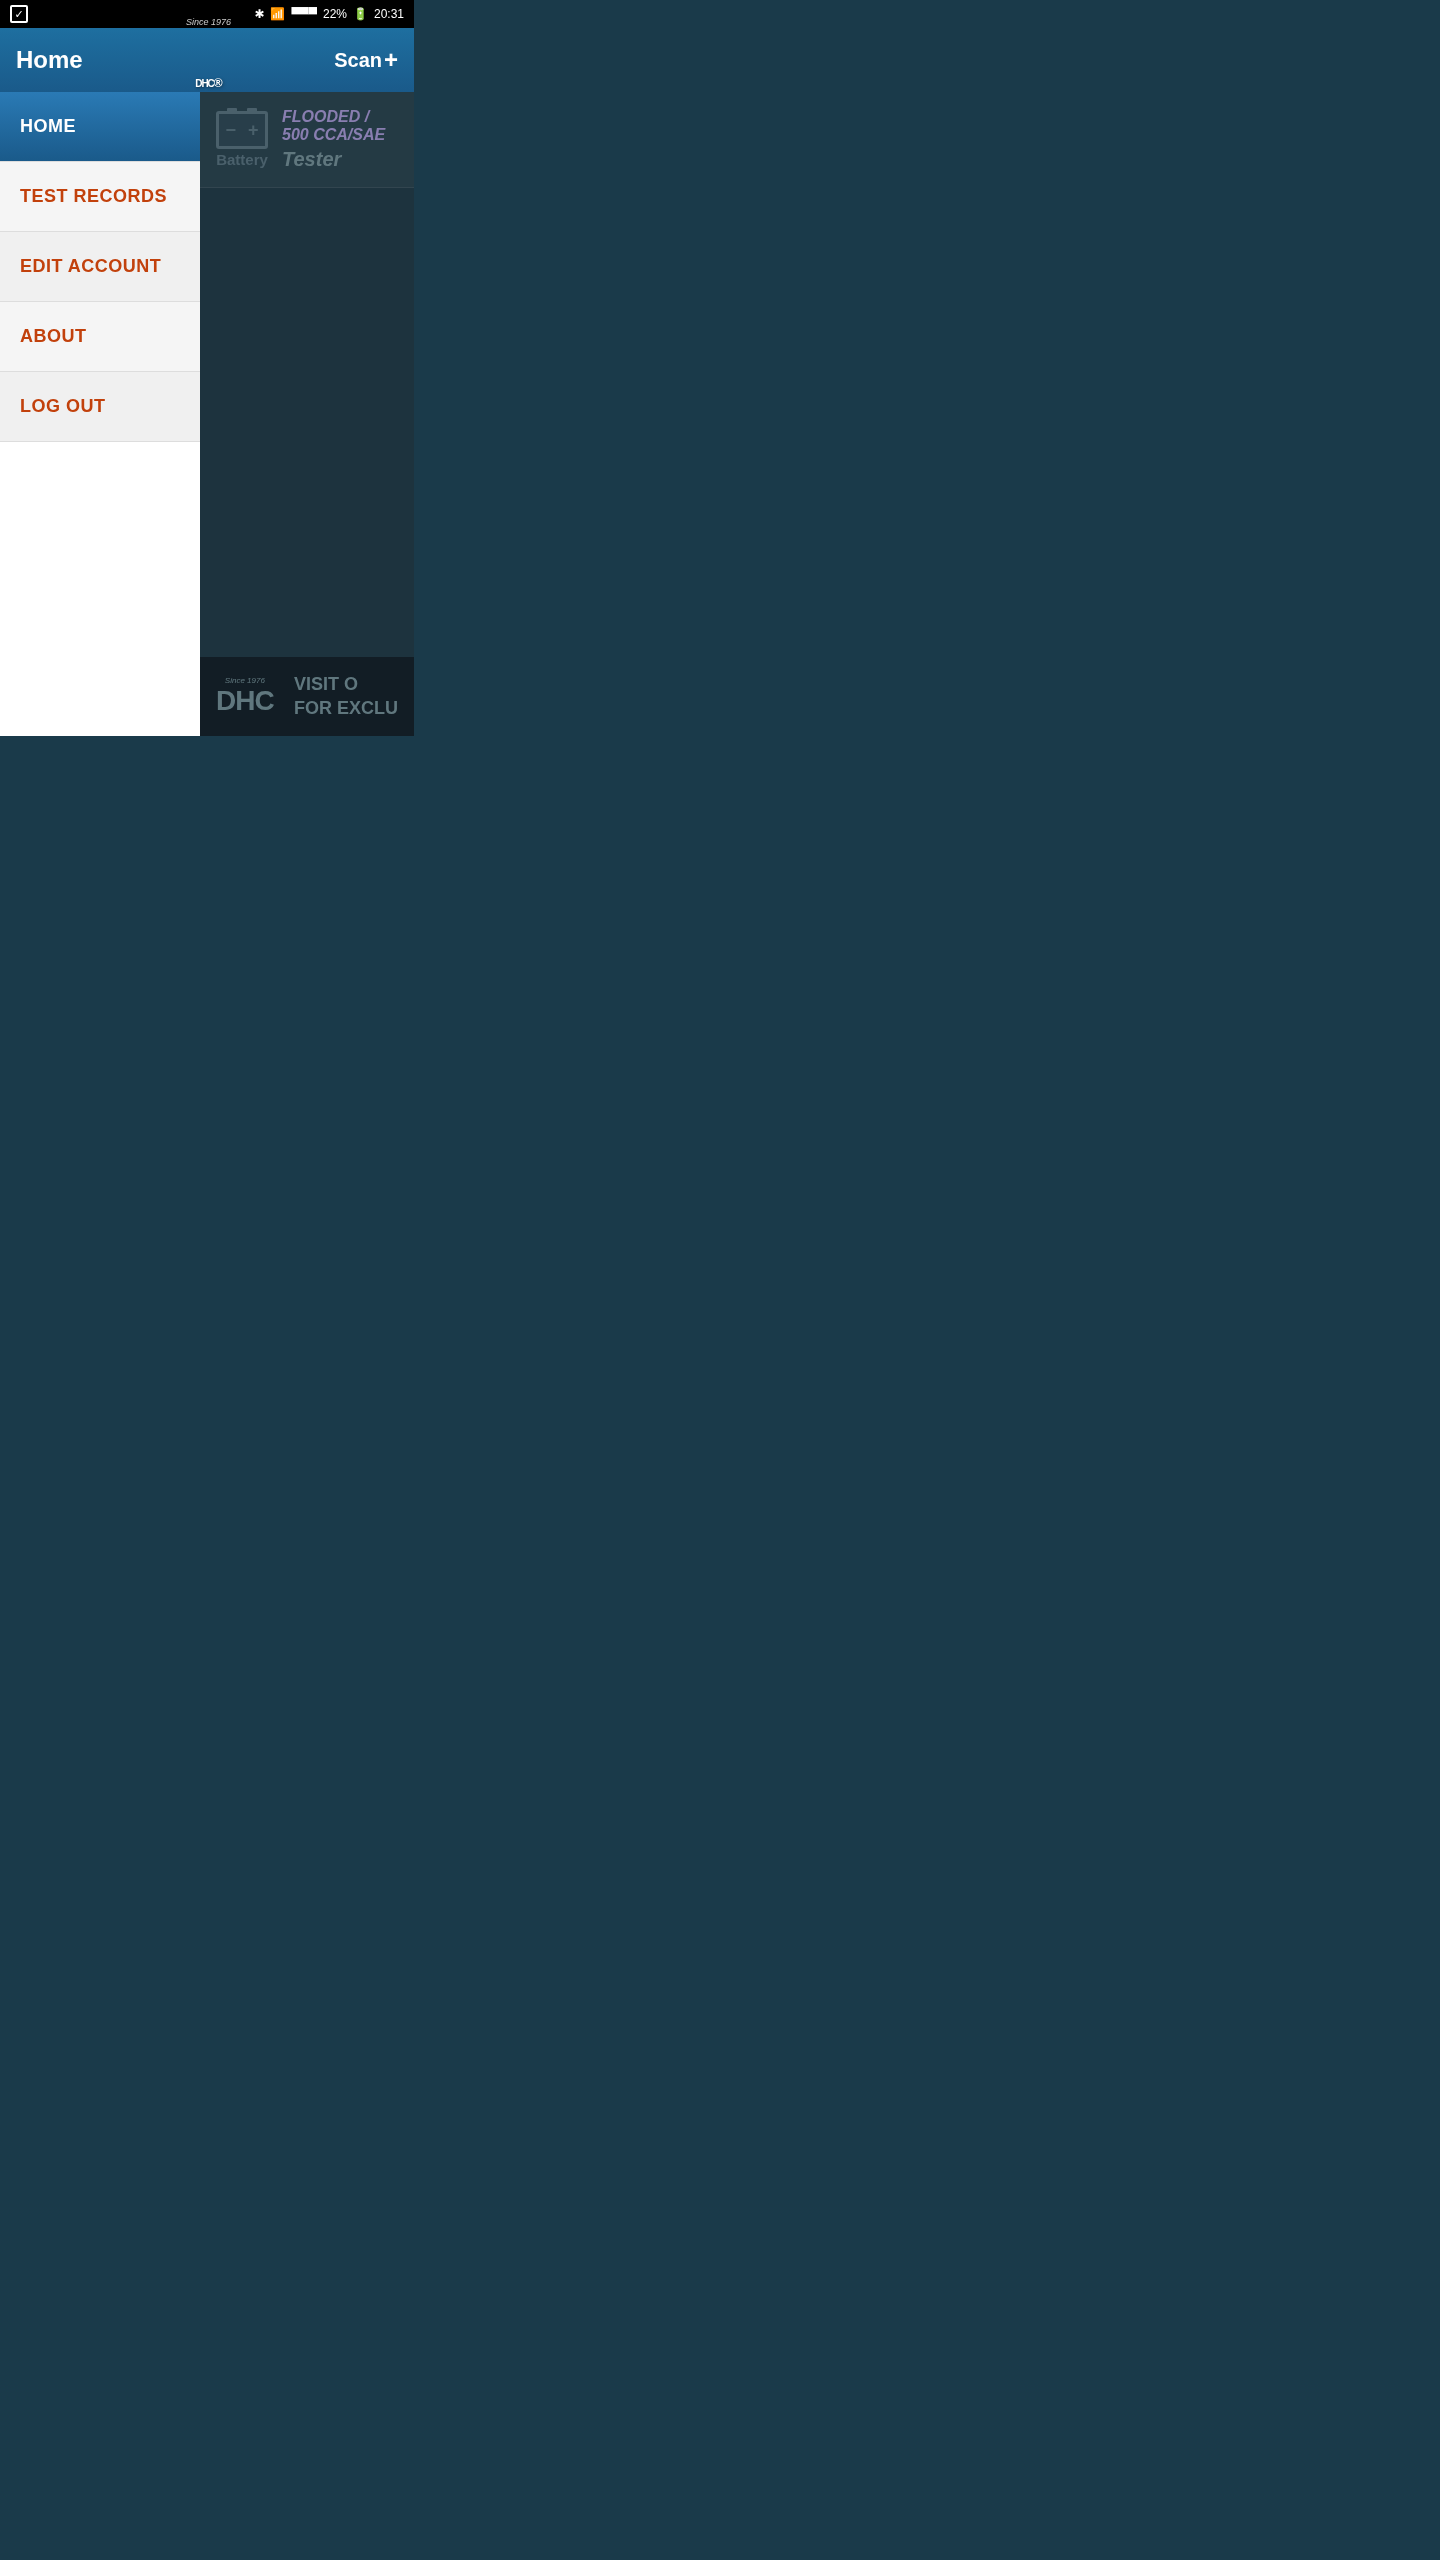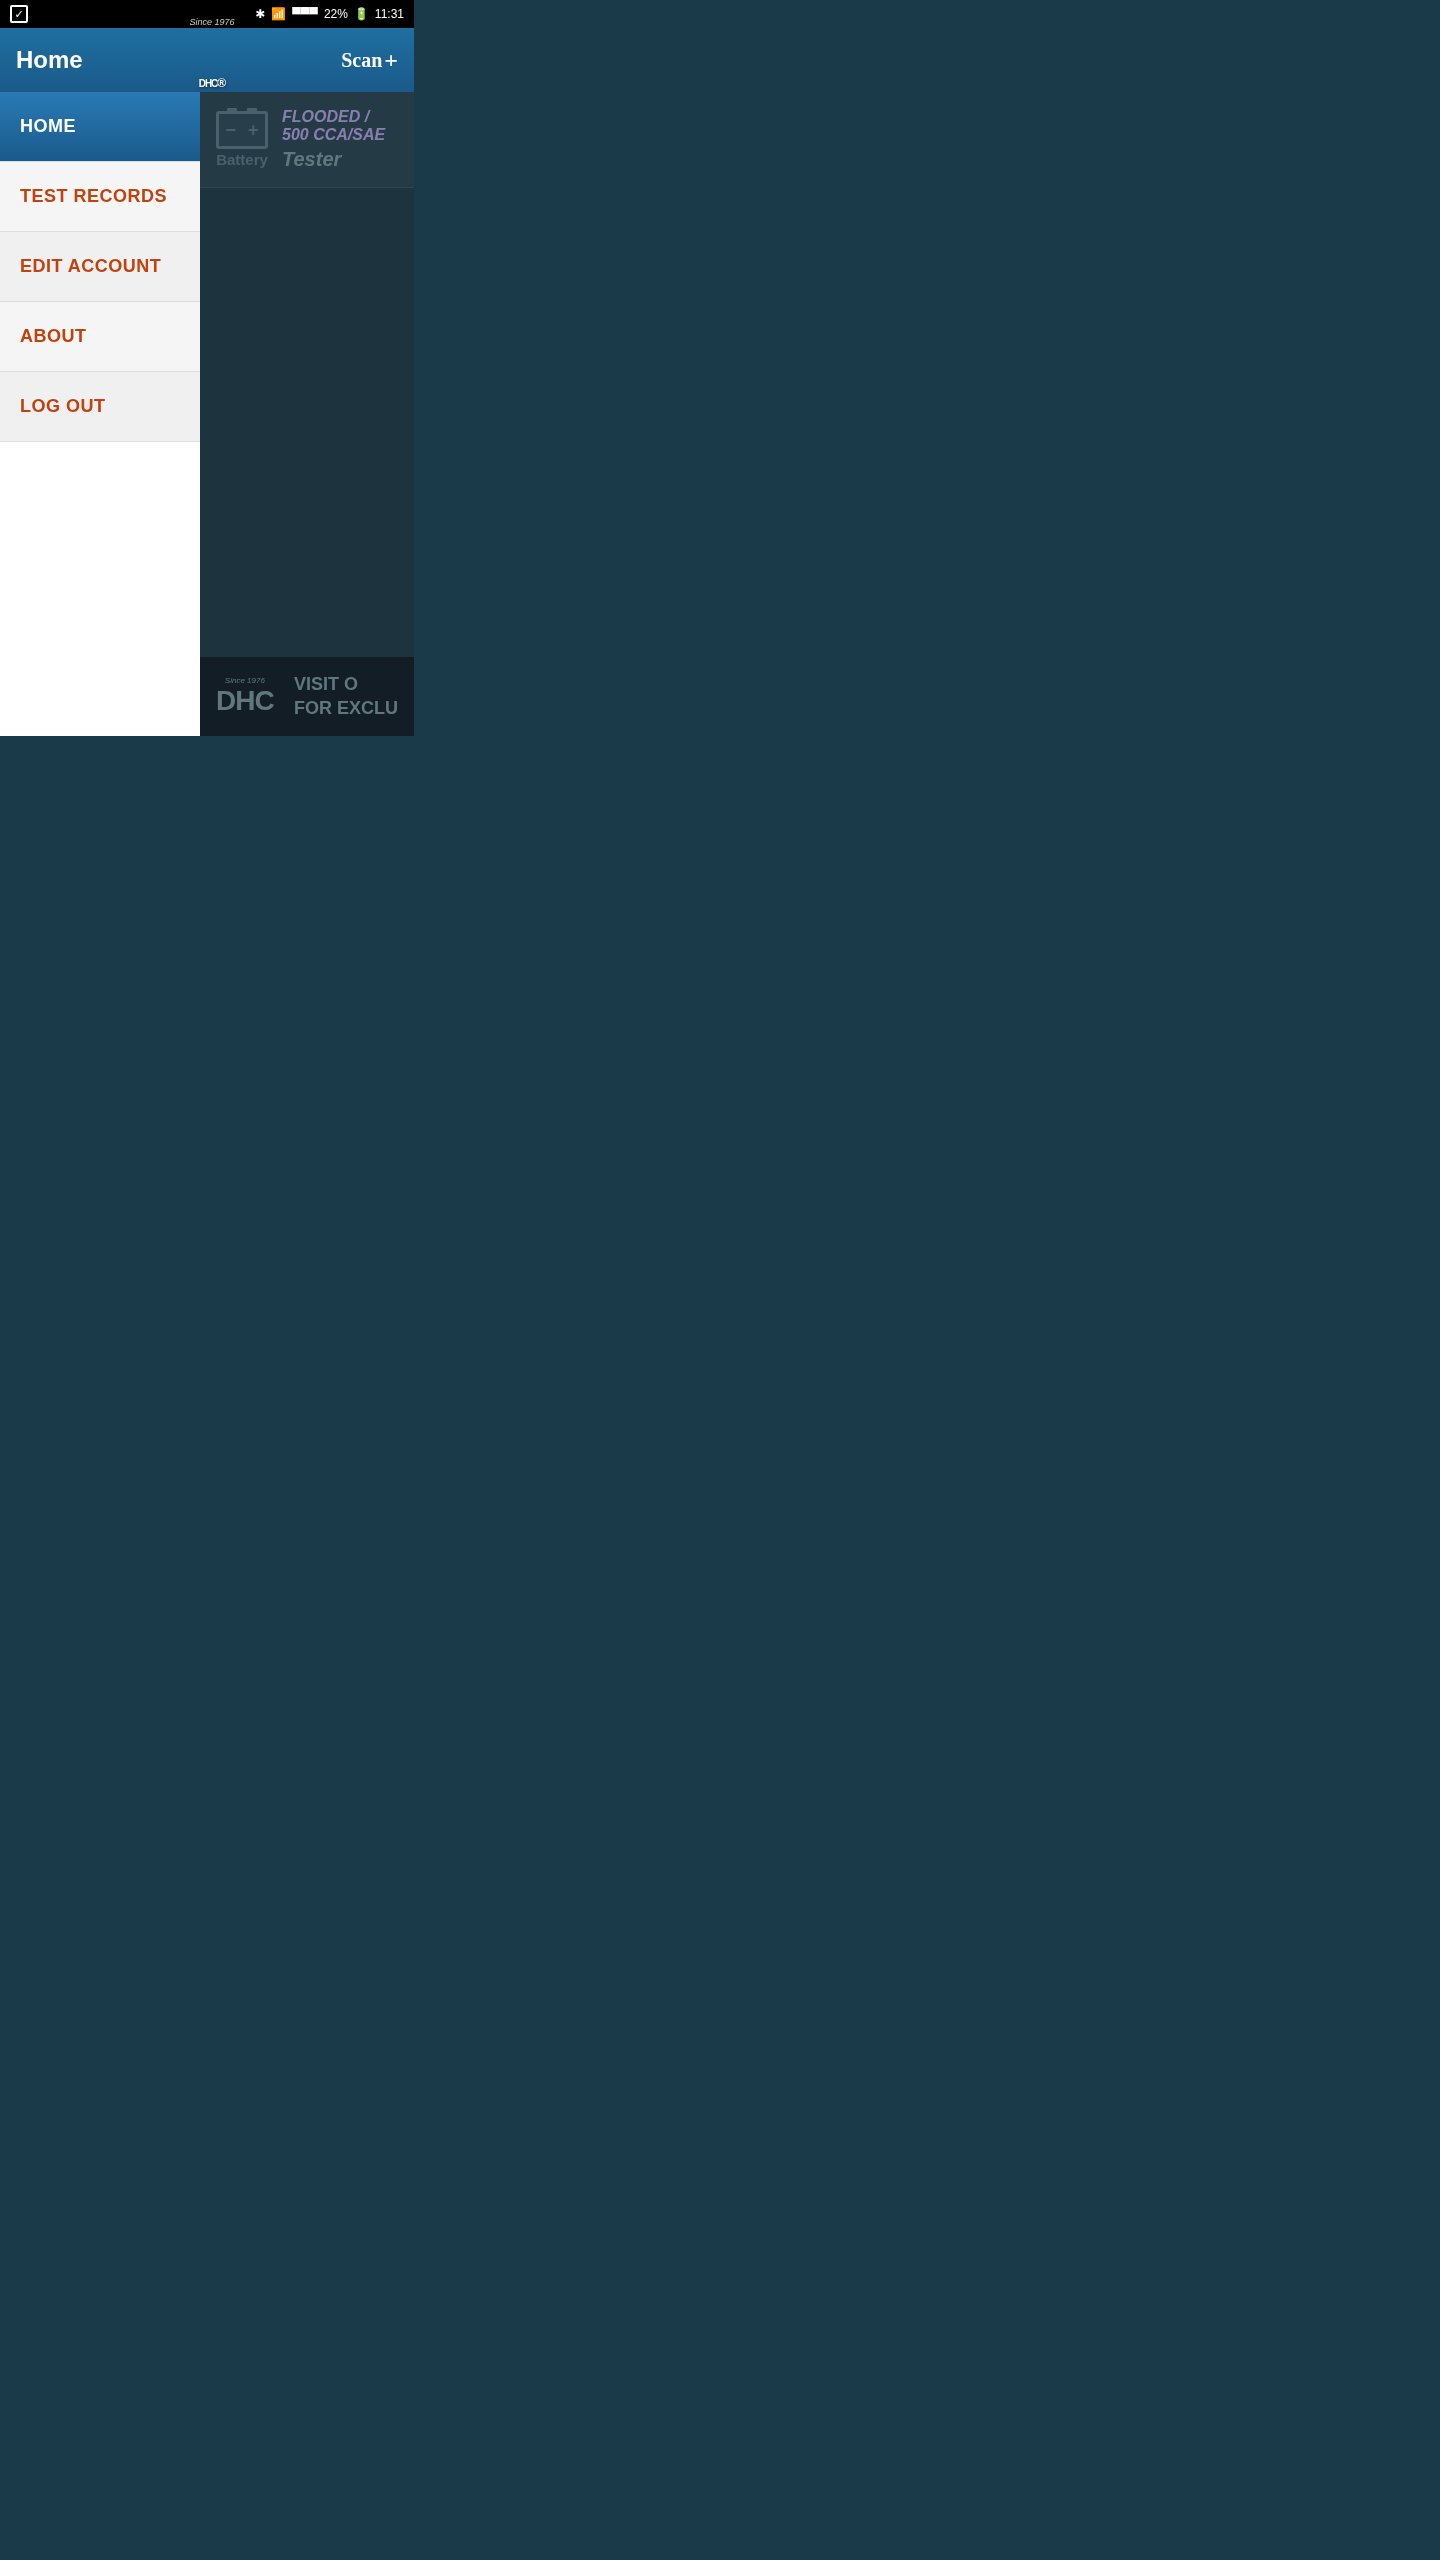--- a/index.html
+++ b/index.html
@@ -101,21 +101,20 @@
       vertical-align: super;
     }
 
     .header-scan {
       color: #fff;
       font-size: 20px;
       font-weight: bold;
       display: flex;
       align-items: center;
       gap: 2px;
-      font-family: Liberation Serif, serif;
     }
 
     .scan-plus {
       font-size: 24px;
       font-weight: bold;
     }
 
     
     .main-layout {
       display: flex;
@@ -311,21 +310,21 @@
 <div class="status-bar">
   <div class="status-left">
     <div class="checkbox-icon"></div>
   </div>
   <div class="status-right">
     <span>✱</span>
     <span>📶</span>
     <span>▀▀▀</span>
     <span>22%</span>
     <span>🔋</span>
-    <span>11:31</span>
+    <span>20:31</span>
   </div>
 </div>
 
 <div class="header">
   <div class="header-home">Home</div>
   <div class="header-logo">
     <div class="logo-since">Since 1976</div>
     <div class="logo-dhc">
       <span>DHC</span><span style="font-size:12px;vertical-align:super;">®</span>
     </div>

